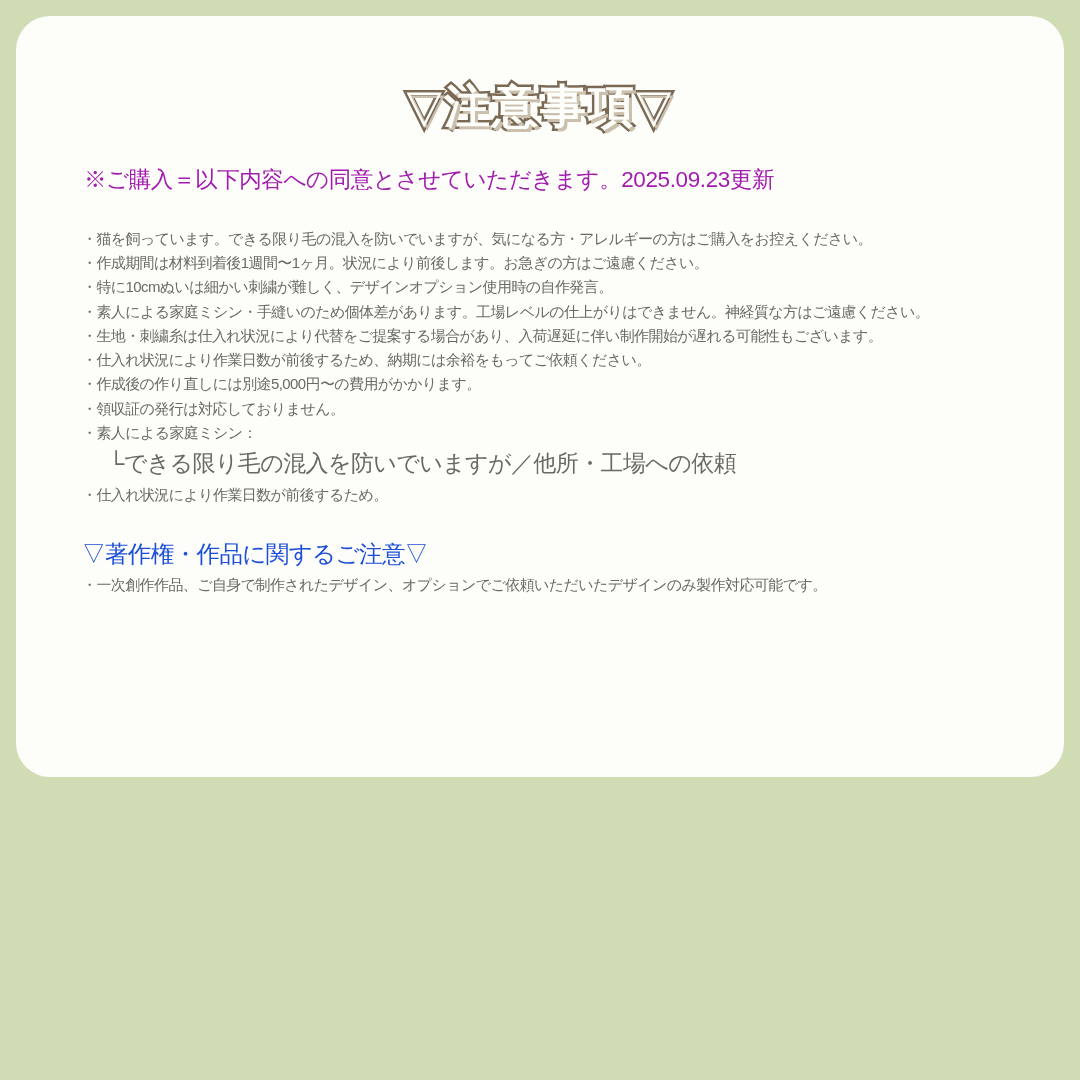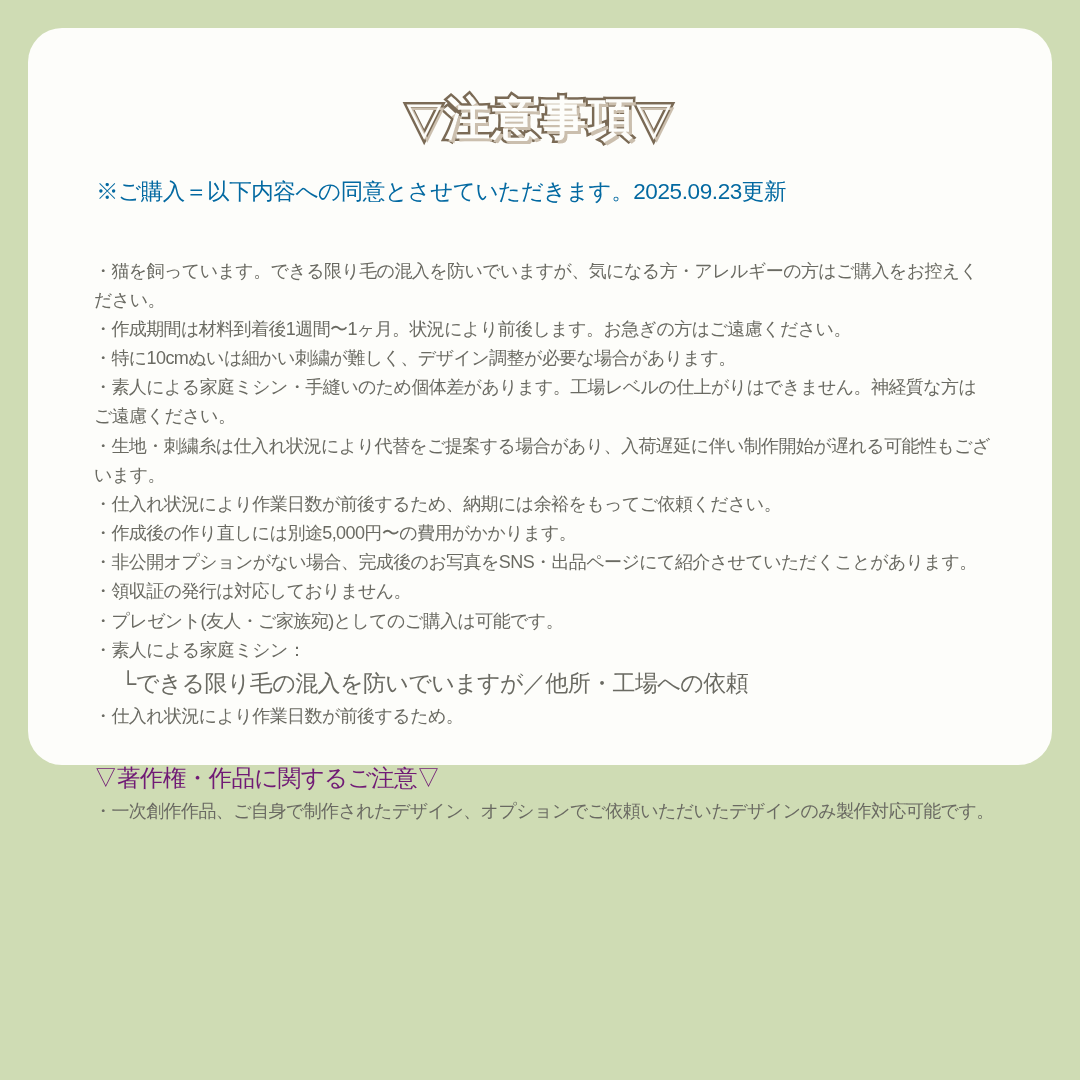--- a/index.html
+++ b/index.html
@@ -11,21 +11,21 @@
     height: 1080px;
     background: #cfdcb4;
     font-family: "Liberation Sans", sans-serif;
     overflow: hidden;
   }
   .page {
     position: relative;
     width: 1080px;
     height: 793px;
     box-sizing: border-box;
-    padding: 28px;
+    padding: 16px;
     background: #cfdcb4;
   }
   .card {
     position: relative;
     width: 100%;
     height: 100%;
     box-sizing: border-box;
     background: #fdfdfa;
     border-radius: 34px;
     padding: 42px 52px 30px 52px;
@@ -42,73 +42,71 @@
     letter-spacing: 2px;
     color: #fdfdfa;
     -webkit-text-stroke: 5px #7a6a55;
     paint-order: stroke fill;
     text-shadow:
       3px 3px 0 #cbbfae;
     font-family: "DejaVu Sans", "Liberation Sans", sans-serif;
   }
   .lead {
     font-size: 22.5px;
-    color: #0369a1;
+    color: #a21caf;
     letter-spacing: -0.4px;
-    margin: 0 0 48px 16px;
+    margin: 0 0 30px 16px;
     line-height: 1.45;
   }
   .body-block {
     margin: 0 6px 0 14px;
   }
   .line {
-    font-size: 18px;
+    font-size: 15px;
     color: #6a6a62;
     line-height: 1.62;
     letter-spacing: -0.6px;
     text-indent: 0;
     padding-left: 0;
   }
   .line.sub {
     padding-left: 26px;
     font-size: 23px;
   }
   .gap {
     height: 28px;
   }
   .section-head {
     font-size: 23.5px;
-    color: #701a75;
+    color: #1d4ed8;
     line-height: 1.62;
     letter-spacing: -0.6px;
   }
 </style>
 </head>
 <body>
 
 <div class="page">
   <div class="card">
 
     <div class="title-wrap">
       <div class="title">▽注意事項▽</div>
     </div>
 
     <div class="lead">※ご購入＝以下内容への同意とさせていただきます。2025.09.23更新</div>
 
     <div class="body-block">
       <div class="line">・猫を飼っています。できる限り毛の混入を防いでいますが、気になる方・アレルギーの方はご購入をお控えください。</div>
       <div class="line">・作成期間は材料到着後1週間〜1ヶ月。状況により前後します。お急ぎの方はご遠慮ください。</div>
-      <div class="line">・特に10cmぬいは細かい刺繍が難しく、デザイン調整が必要な場合があります。</div>
+      <div class="line">・特に10cmぬいは細かい刺繍が難しく、デザインオプション使用時の自作発言。</div>
       <div class="line">・素人による家庭ミシン・手縫いのため個体差があります。工場レベルの仕上がりはできません。神経質な方はご遠慮ください。</div>
       <div class="line">・生地・刺繍糸は仕入れ状況により代替をご提案する場合があり、入荷遅延に伴い制作開始が遅れる可能性もございます。</div>
       <div class="line">・仕入れ状況により作業日数が前後するため、納期には余裕をもってご依頼ください。</div>
       <div class="line">・作成後の作り直しには別途5,000円〜の費用がかかります。</div>
-      <div class="line">・非公開オプションがない場合、完成後のお写真をSNS・出品ページにて紹介させていただくことがあります。</div>
       <div class="line">・領収証の発行は対応しておりません。</div>
-      <div class="line">・プレゼント(友人・ご家族宛)としてのご購入は可能です。</div>
       <div class="line">・素人による家庭ミシン：</div>
       <div class="line sub">└できる限り毛の混入を防いでいますが／他所・工場への依頼</div>
       <div class="line">・仕入れ状況により作業日数が前後するため。</div>
 
       <div class="gap"></div>
 
       <div class="section-head">▽著作権・作品に関するご注意▽</div>
       <div class="line">・一次創作作品、ご自身で制作されたデザイン、オプションでご依頼いただいたデザインのみ製作対応可能です。</div>
 
     </div>

